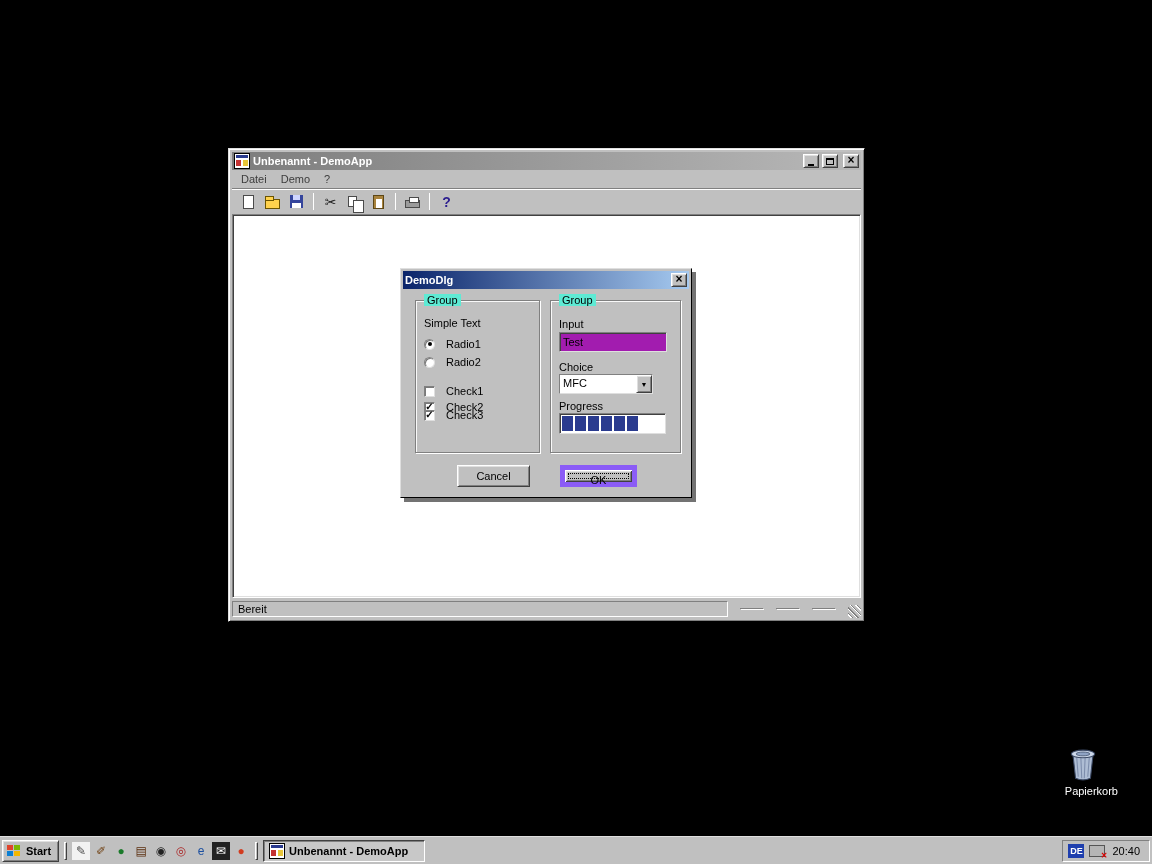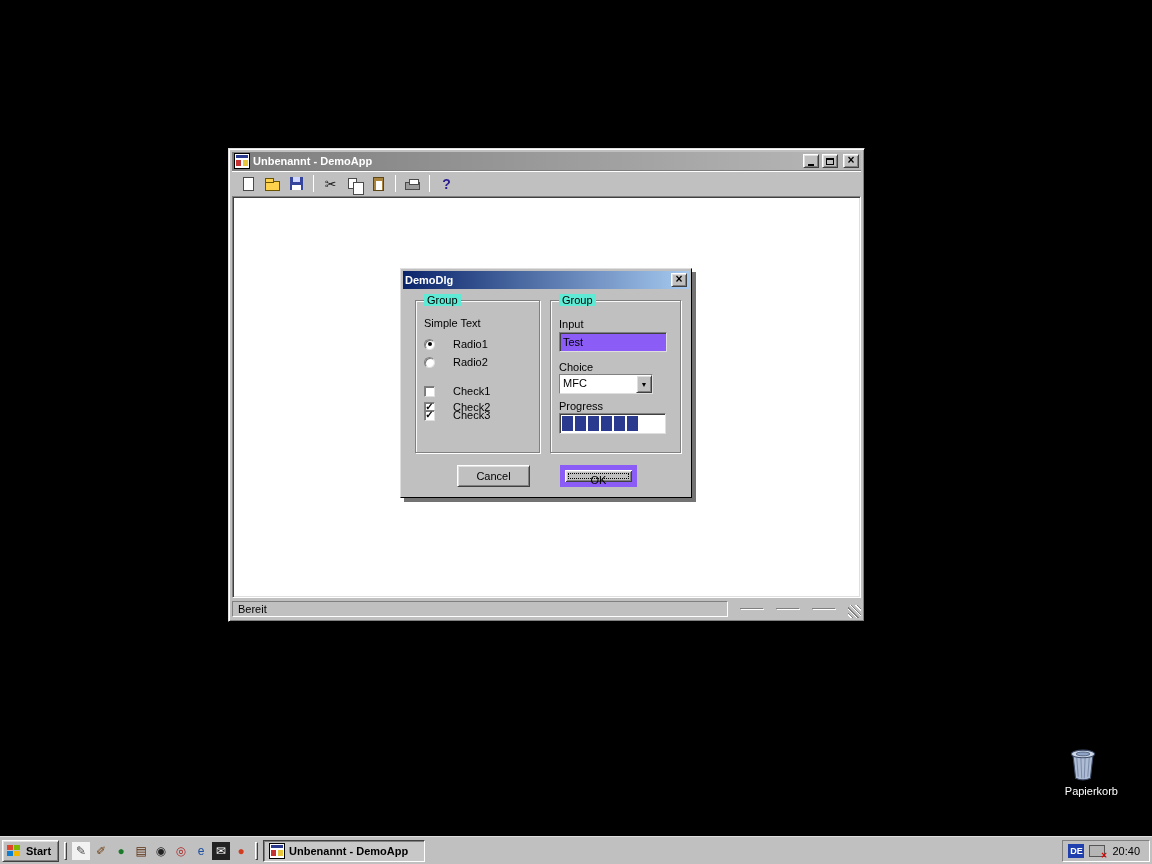--- a/index.html
+++ b/index.html
@@ -9,21 +9,21 @@
     background:#000;
     font-family:"Liberation Sans", sans-serif;
     font-size:11px; color:#000;
     position:relative;
   }
 
   
   .r-frame { border:1px solid; border-color:#dfdfdf #000 #000 #dfdfdf;
              box-shadow: inset 1px 1px 0 #fff, inset -1px -1px 0 #808080; }
   .s-field { border:1px solid; border-color:#808080 #dfdfdf #dfdfdf #808080;
-             box-shadow: inset 1px 1px 0 #404040; background:#8b5cf6; }
+             box-shadow: inset 1px 1px 0 #404040; background:#a21caf; }
 
   .desktop { position:absolute; left:0; top:0; right:0; bottom:28px; }
 
   
   .window {
     position:absolute; left:228px; top:148px; width:637px; height:474px;
     background:#c0c0c0; padding:3px;
     display:flex; flex-direction:column;
   }
   .titlebar {
@@ -98,21 +98,21 @@
   }
   .dialog-body { position:relative; flex:1; }
 
   .groupbox { position:absolute; border:1px solid #808080;
               box-shadow: inset 1px 1px 0 rgba(255,255,255,.9), 1px 1px 0 #fff; }
   .gb-label { position:absolute; top:-7px; left:8px; background:#5eead4; padding:0 3px; }
   .gb-left  { left:12px;  top:11px; width:125px; height:153px; }
   .gb-right { left:147px; top:11px; width:131px; height:153px; }
 
   .abs { position:absolute; }
-  .ctl-row { position:absolute; display:flex; align-items:center; gap:18px; }
+  .ctl-row { position:absolute; display:flex; align-items:center; gap:11px; }
 
   .radio { width:11px; height:11px; border-radius:50%; background:#fff; position:relative; flex:0 0 11px;
            border:1px solid; border-color:#808080 #dfdfdf #dfdfdf #808080;
            box-shadow: inset 1px 1px 0 rgba(64,64,64,.7); }
   .radio.on::after { content:""; position:absolute; left:2.5px; top:2.5px; width:4px; height:4px;
                      border-radius:50%; background:#000; }
   .checkbox { width:11px; height:11px; background:#fff; flex:0 0 11px;
               border:1px solid; border-color:#808080 #dfdfdf #dfdfdf #808080;
               box-shadow: inset 1px 1px 0 rgba(64,64,64,.7);
               display:flex; align-items:center; justify-content:center;
@@ -198,20 +198,25 @@
           <span class="g-min"></span>
         </span>
       <span class="tb-btn">
           <span class="g-max"></span>
         </span>
       <span class="tb-btn tb-close">
           <span class="g-x">×</span>
         </span>
     </div>
 
+    <div class="menubar">
+      <span class="menu-item">Datei</span>
+      <span class="menu-item">Demo</span>
+      <span class="menu-item">?</span>
+    </div>
 
     <div class="toolbar">
       <span class="tool-btn">
           <span class="ico ico-new"></span>
         </span>
       <span class="tool-btn">
           <span class="ico ico-open"></span>
         </span>
       <span class="tool-btn">
           <span class="ico ico-save"></span>

